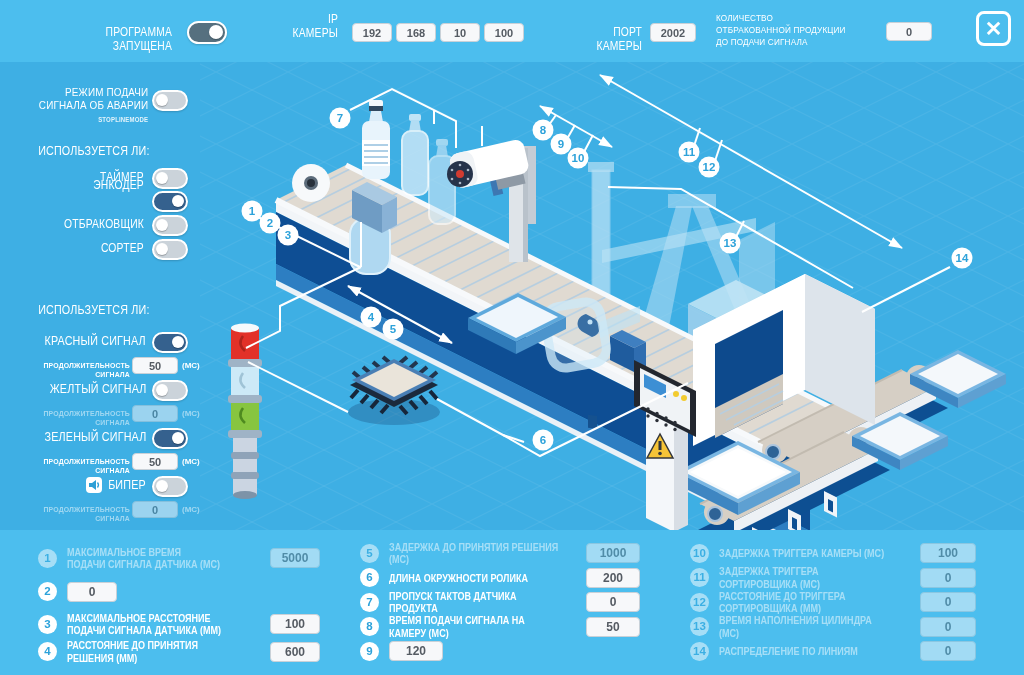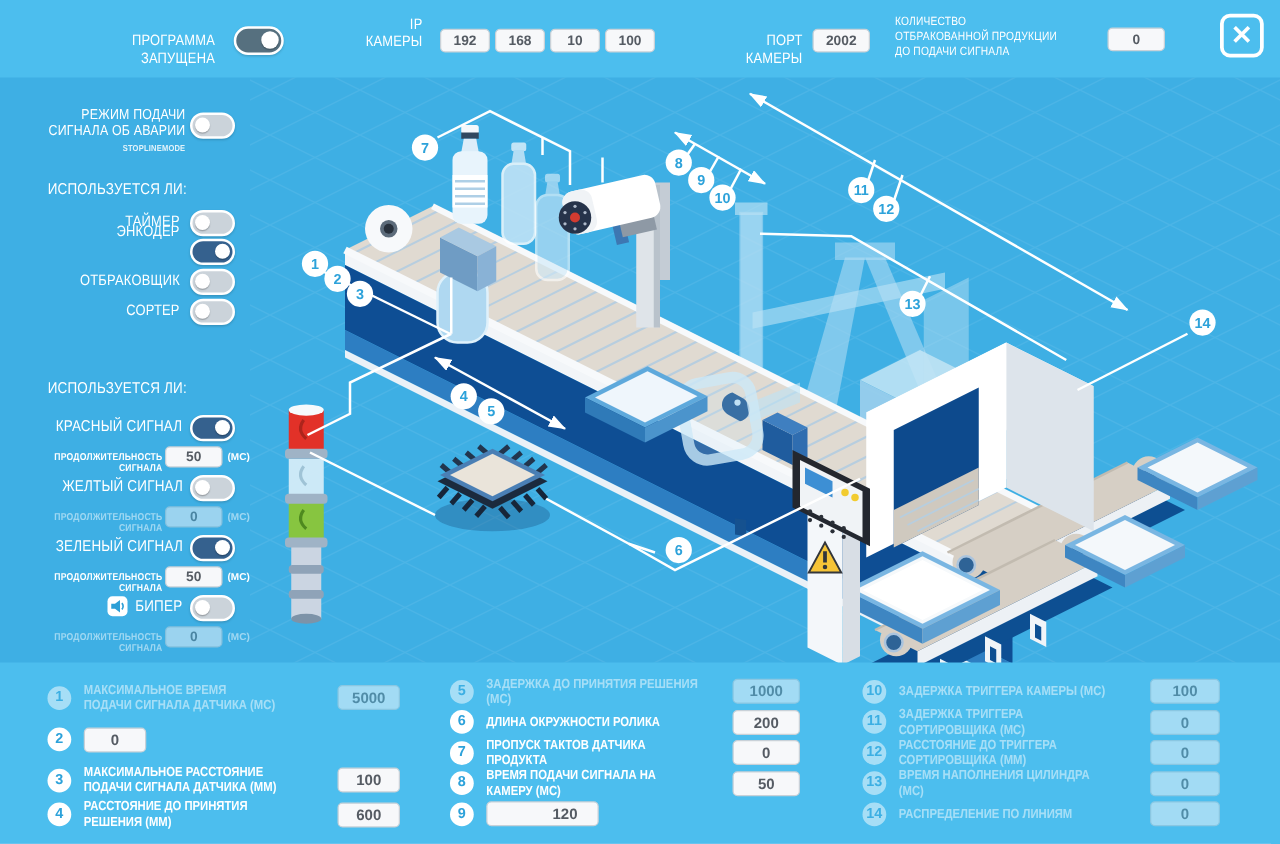--- a/index.html
+++ b/index.html
@@ -541,21 +541,21 @@
       <div class="plab"><span class="condL">ПРОПУСК ТАКТОВ ДАТЧИКА ПРОДУКТА</span></div>
       <input class="fld" style="width: 52px;" readonly="" value="0">
     </div>
     <div class="prow" style="height:24.5px;">
       <div class="pnum">8</div>
       <div class="plab"><span class="condL">ВРЕМЯ ПОДАЧИ СИГНАЛА НА КАМЕРУ (МС)</span></div>
       <input class="fld" style="width: 52px;" readonly="" value="50">
     </div>
     <div class="prow" style="height:24.5px;">
       <div class="pnum">9</div>
-      <input class="fld" style="width: 52px; padding-left: 36px;" readonly="" value="120">
+      <input class="fld" style="width: 52px;" readonly="" value="120">
     </div>
   </div>
 
   <div class="pcol" style="left:690px;width:286px;">
     <div class="prow dim" style="height:24.5px;">
       <div class="pnum">10</div>
       <div class="plab"><span class="condL">ЗАДЕРЖКА ТРИГГЕРА КАМЕРЫ (МС)</span></div>
       <input class="fld" style="width: 54px;" readonly="" value="100">
     </div>
     <div class="prow dim" style="height:24.5px;">

